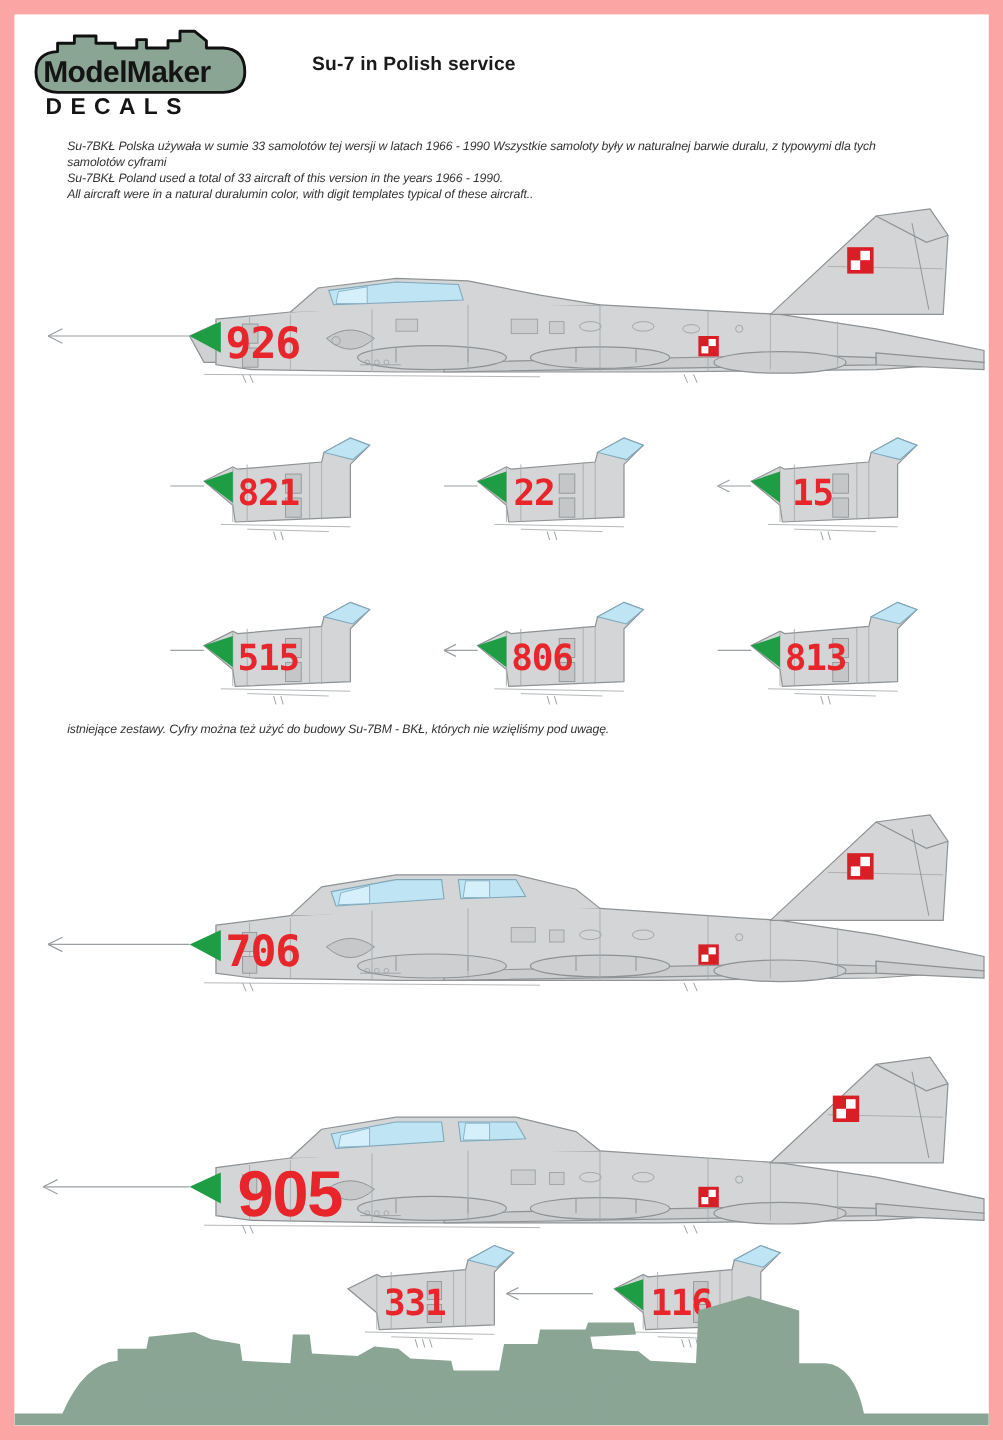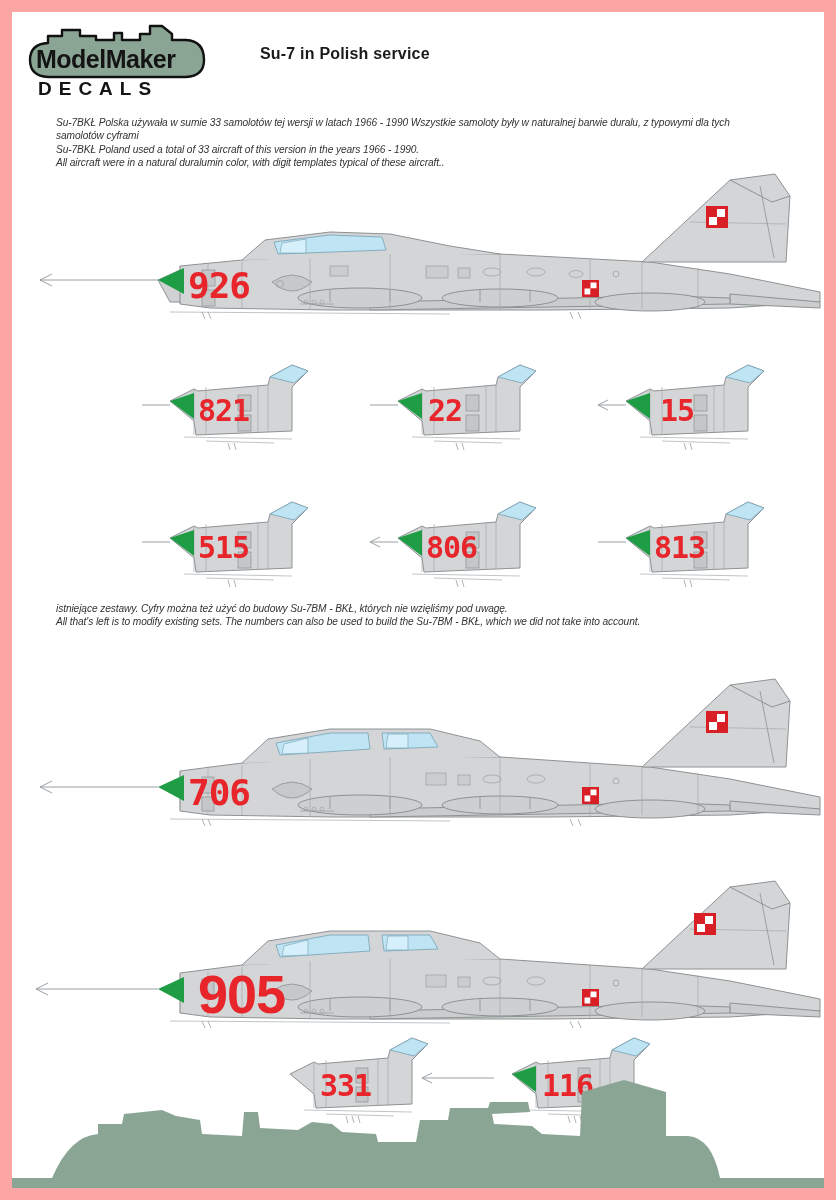--- a/index.html
+++ b/index.html
@@ -246,21 +246,20 @@
           <path d="M42,80 L150,82 M64,84 L132,86" stroke="#a6aaad" stroke-width=".7" fill="none"></path>
           <path d="M86,86 l2,7 M92,86 l2,7" stroke="#9a9ea1" stroke-width=".8"></path>
           <path d="M28,44 L52,36 L52,62 Z" fill="#1f9d45"></path>
           <text x="56" y="64" font-family="'DejaVu Sans Mono', monospace" font-size="30" font-weight="bold" fill="#e8252b" letter-spacing="-1">813</text>
         </g>
       </svg>
     </div>
 
     <div class="note" id="note-u">
       <div>istniejące zestawy. Cyfry można też użyć do budowy Su-7BM - BKŁ, których nie wzięliśmy pod uwagę.</div>
-      <div>All that's left is to modify existing sets. The numbers can also be used to build the Su-7BM - BKŁ, which we did not take into account.</div>
     </div>
 
     <div class="craft" style="left:18px; top:655px;">
       <svg width="790" height="180" viewBox="0 0 790 180">
         <g fill="none" stroke="#8e9295" stroke-width="1">
           <line x1="10" y1="120" x2="128" y2="120" stroke="#9aa0a3"></line>
           <path d="M10,120 L22,114 M10,120 L22,126" stroke="#9aa0a3"></path>
           <path d="M150,104 L212,96 L330,90 L470,90 L620,100 L700,112 L760,124 L790,130
                    L790,142 L700,148 L520,150 L300,150 L180,148 L150,144 Z" fill="#d3d5d6" stroke="#8e9295"></path>
 

